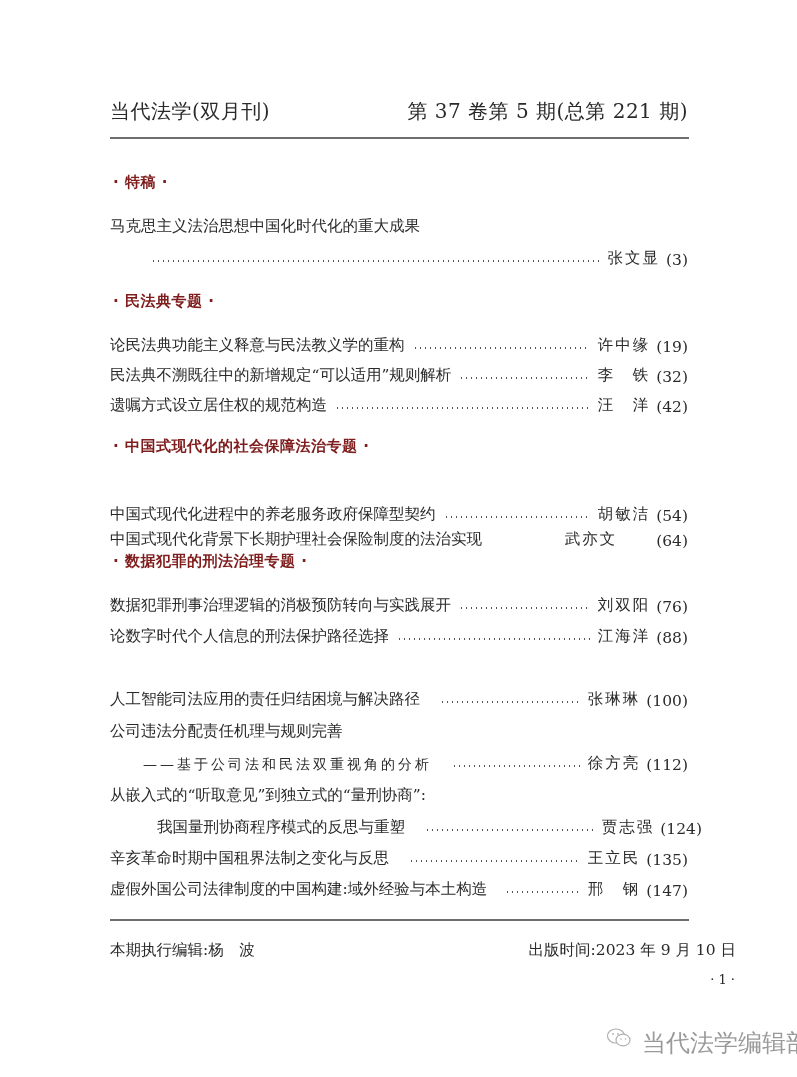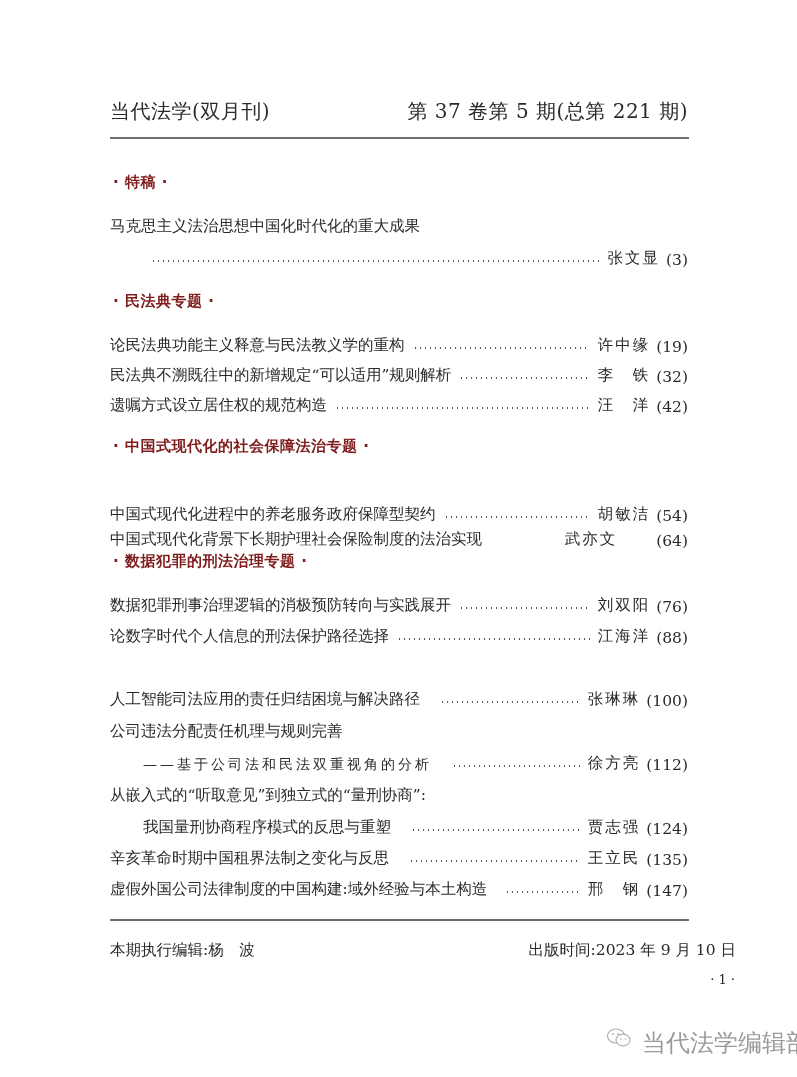--- a/index.html
+++ b/index.html
@@ -114,21 +114,21 @@
   </div>
   <div class="row sub" style="top:750px;">
     <span class="subtitle">——基于公司法和民法双重视角的分析</span>
     <span class="leader" style="margin-left:20px;"></span>
     <span class="author">徐方亮</span>
     <span class="page-num">(112)</span>
   </div>
   <div class="row" style="top:782px;">
     <span class="title">从嵌入式的“听取意见”到独立式的“量刑协商”:</span>
   </div>
-  <div class="row sub-indent" style="top:814px;">
+  <div class="row sub-indent" style="top:814px;margin-left:14px;">
     <span class="title">我国量刑协商程序模式的反思与重塑</span>
     <span class="leader" style="margin-left:20px;"></span>
     <span class="author">贾志强</span>
     <span class="page-num">(124)</span>
   </div>
   <div class="row" style="top:845px;">
     <span class="title">辛亥革命时期中国租界法制之变化与反思</span>
     <span class="leader" style="margin-left:20px;"></span>
     <span class="author">王立民</span>
     <span class="page-num">(135)</span>

